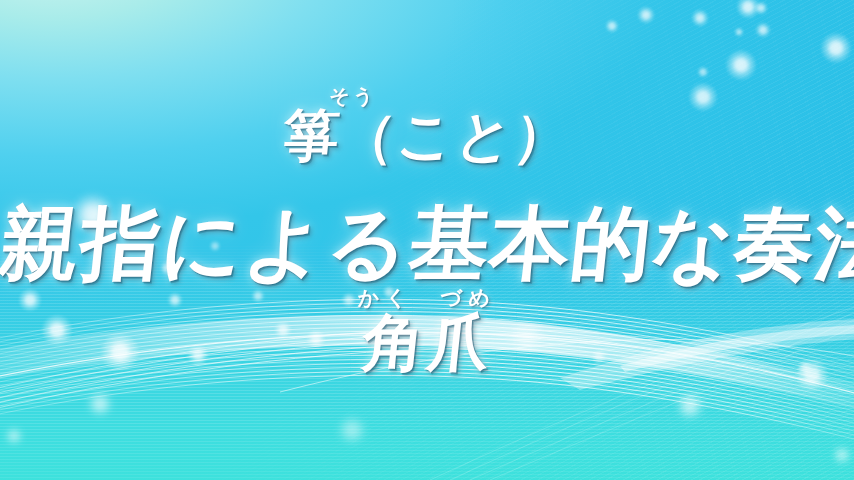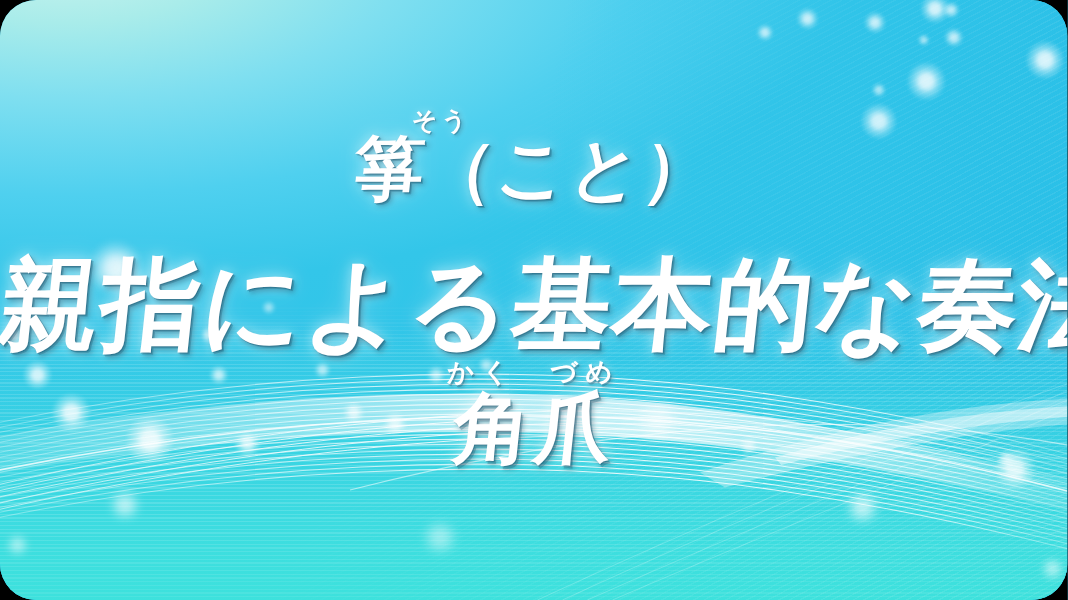--- a/index.html
+++ b/index.html
@@ -5,21 +5,20 @@
 <style>
   html,body{margin:0;padding:0;background:#000;}
   *{box-sizing:border-box;}
 
   #stage{
     position:relative;
     width:854px;height:480px;
     overflow:hidden;
     font-family:"DejaVu Sans","Liberation Sans",sans-serif;
     background:#33c6e8;
-    border-radius:29px;
   }
 
   
   .bg-base{
     position:absolute;inset:0;
     background:
       radial-gradient(120% 90% at 6% -8%, #cdf4ee 0%, #a9ecea 13%, #7fdff0 27%, #4fd0ef 45%, #33c6e9 62%, #2dc3e8 100%);
   }
   .bg-tint-right{
     position:absolute;inset:0;

